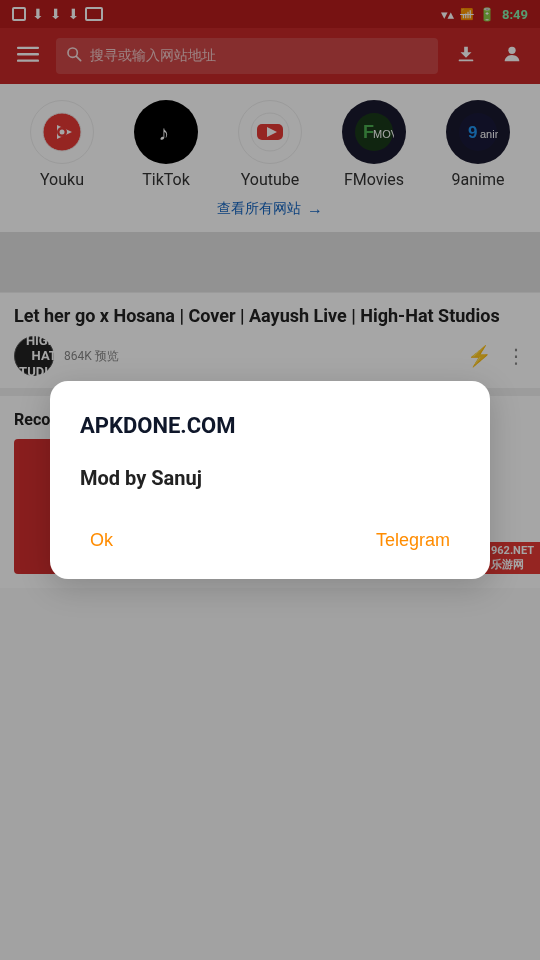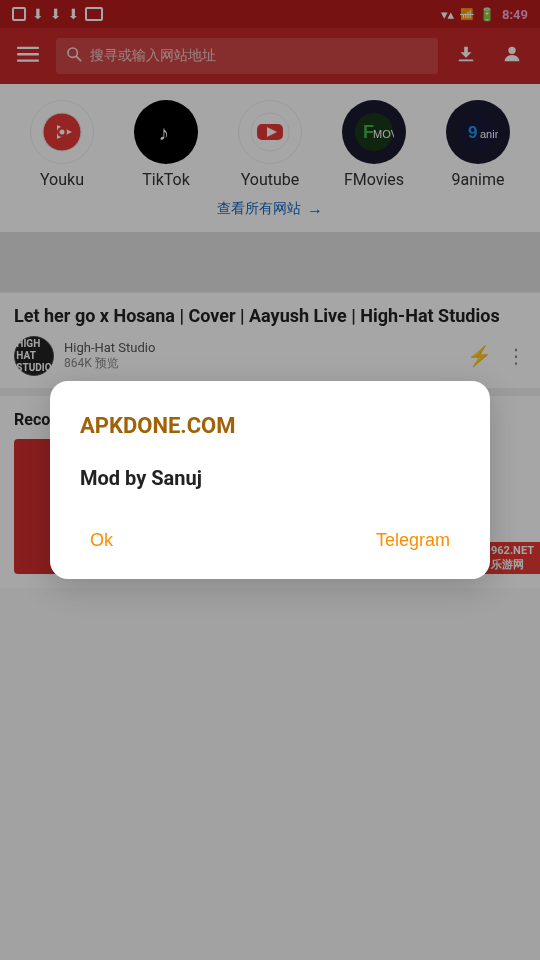--- a/index.html
+++ b/index.html
@@ -31,21 +31,21 @@
     .status-bar-right {
       display: flex;
       align-items: center;
       gap: 6px;
     }
     .status-icon {
       color: white;
       font-size: 13px;
     }
     .status-time {
-      color: #f9a8d4;
+      color: #86efac;
       font-size: 13px;
       font-weight: bold;
     }
 
     
     .nav-bar {
       width: 100%;
       height: 56px;
       background: #c62828;
       display: flex;
@@ -273,21 +273,21 @@
     .dialog-box {
       background: white;
       border-radius: 18px;
       width: 440px;
       padding: 32px 30px 24px 30px;
       box-shadow: 0 8px 32px rgba(0,0,0,0.18);
     }
     .dialog-title {
       font-size: 22px;
       font-weight: bold;
-      color: #a16207;
+      color: #0f172a;
       margin-bottom: 28px;
     }
     .dialog-message {
       font-size: 20px;
       font-weight: bold;
       color: #222;
       margin-bottom: 36px;
     }
     .dialog-buttons {
       display: flex;
@@ -440,24 +440,23 @@
 </div>
 
 <div class="content-background">
 
   <div style="height:60px; background:#e0e0e0;"></div>
 
   <div class="video-item">
     <div class="video-title">Let her go x Hosana | Cover | Aayush Live | High-Hat Studios</div>
     <div class="video-meta">
       <div class="video-channel-avatar">
-        <span style="font-size:10px; text-align:left; line-height:1.2;">HIGH<br>HAT<br>STUDIO</span>
+        <span style="font-size:13px; text-align:right; line-height:1.2;">HIGH<br>HAT<br>STUDIO</span>
       </div>
       <div class="video-channel-info">
-        <div class="video-channel-name">High-Hat Studio</div>
         <div class="video-views">864K 预览</div>
       </div>
       <div class="video-action-icons">
         <span class="bolt-icon">⚡</span>
         <span class="more-icon">⋮</span>
       </div>
     </div>
   </div>
 
   <div class="recommended-section">

